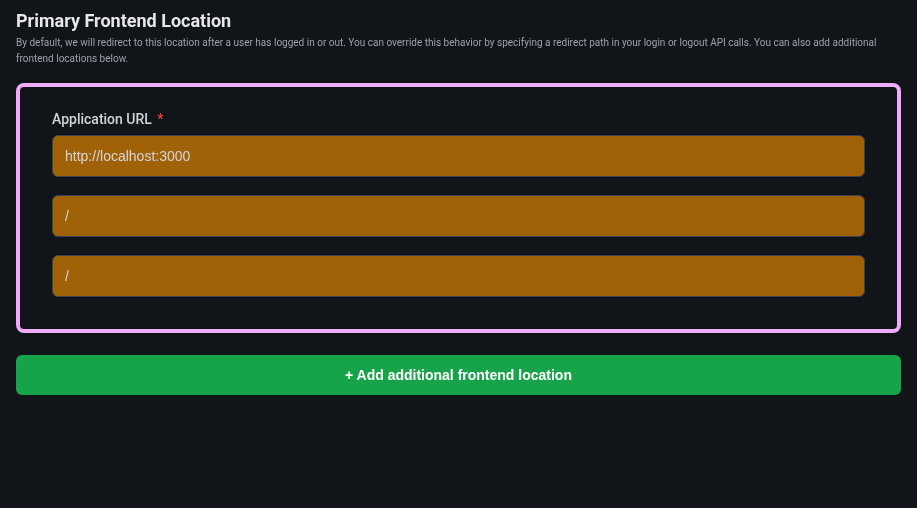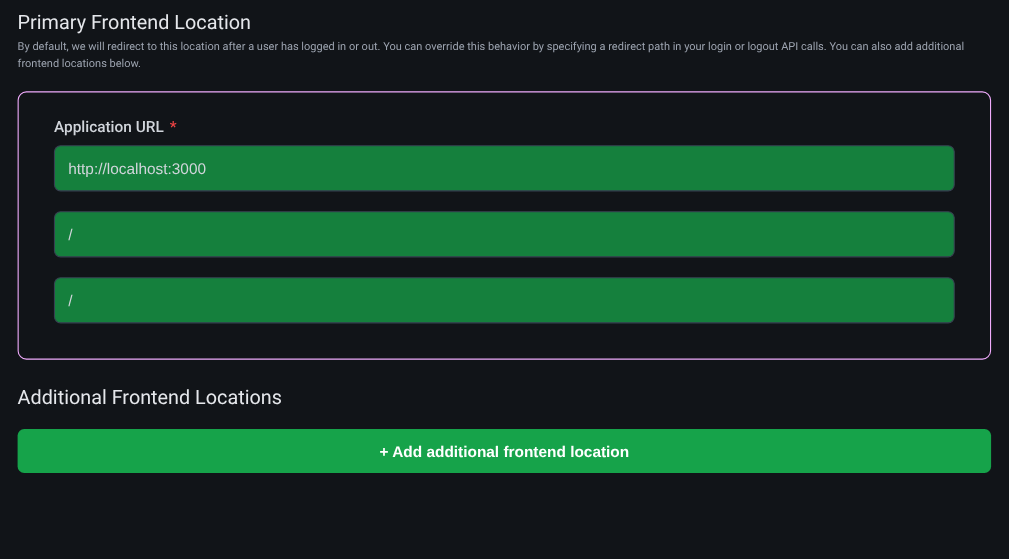--- a/index.html
+++ b/index.html
@@ -15,31 +15,31 @@
       height: 508px;
       padding: 8px 16px 16px 16px;
       overflow: hidden;
     }
     .section-header {
       margin-bottom: 4px;
     }
     .section-title {
       color: #e5e7eb;
       font-size: 18px;
-      font-weight: 400;
+      font-weight: 700;
       line-height: 1.4;
     }
     .section-description {
       color: #9ca3af;
       font-size: 10px;
       line-height: 1.6;
       margin-top: 2px;
     }
     .card {
-      border: 1px solid #f0abfc;
+      border: 4px solid #f0abfc;
       border-radius: 8px;
       padding: 24px 32px 32px 32px;
       margin-top: 16px;
       background-color: #111418;
     }
     .form-group {
       margin-bottom: 18px;
     }
     .form-group:last-child {
       margin-bottom: 0;
@@ -50,21 +50,21 @@
       font-size: 14px;
       font-weight: 500;
       margin-bottom: 8px;
     }
     .required {
       color: #ef4444;
       margin-left: 2px;
     }
     .text-input {
       width: 100%;
-      background-color: #15803d;
+      background-color: #a16207;
       border: 1px solid #374151;
       border-radius: 6px;
       padding: 20px 12px;
       color: #d1d5db;
       font-size: 14px;
       outline: none;
       height: 38px;
     }
     .additional-section {
       margin-top: 22px;
@@ -121,21 +121,20 @@
     <input type="text" class="text-input" value="/" style="">
   </div>
 
   <div class="form-group">
     <input type="text" class="text-input" value="/" style="">
   </div>
 </div>
 
 <div class="additional-section">
   <div class="section-header">
-    <h2 class="section-title">Additional Frontend Locations</h2>
   </div>
 
   <div class="button-row">
     <button class="btn">
       <span>+ Add additional frontend location</span>
     </button>
   </div>
 </div>
 
 </body></html>

